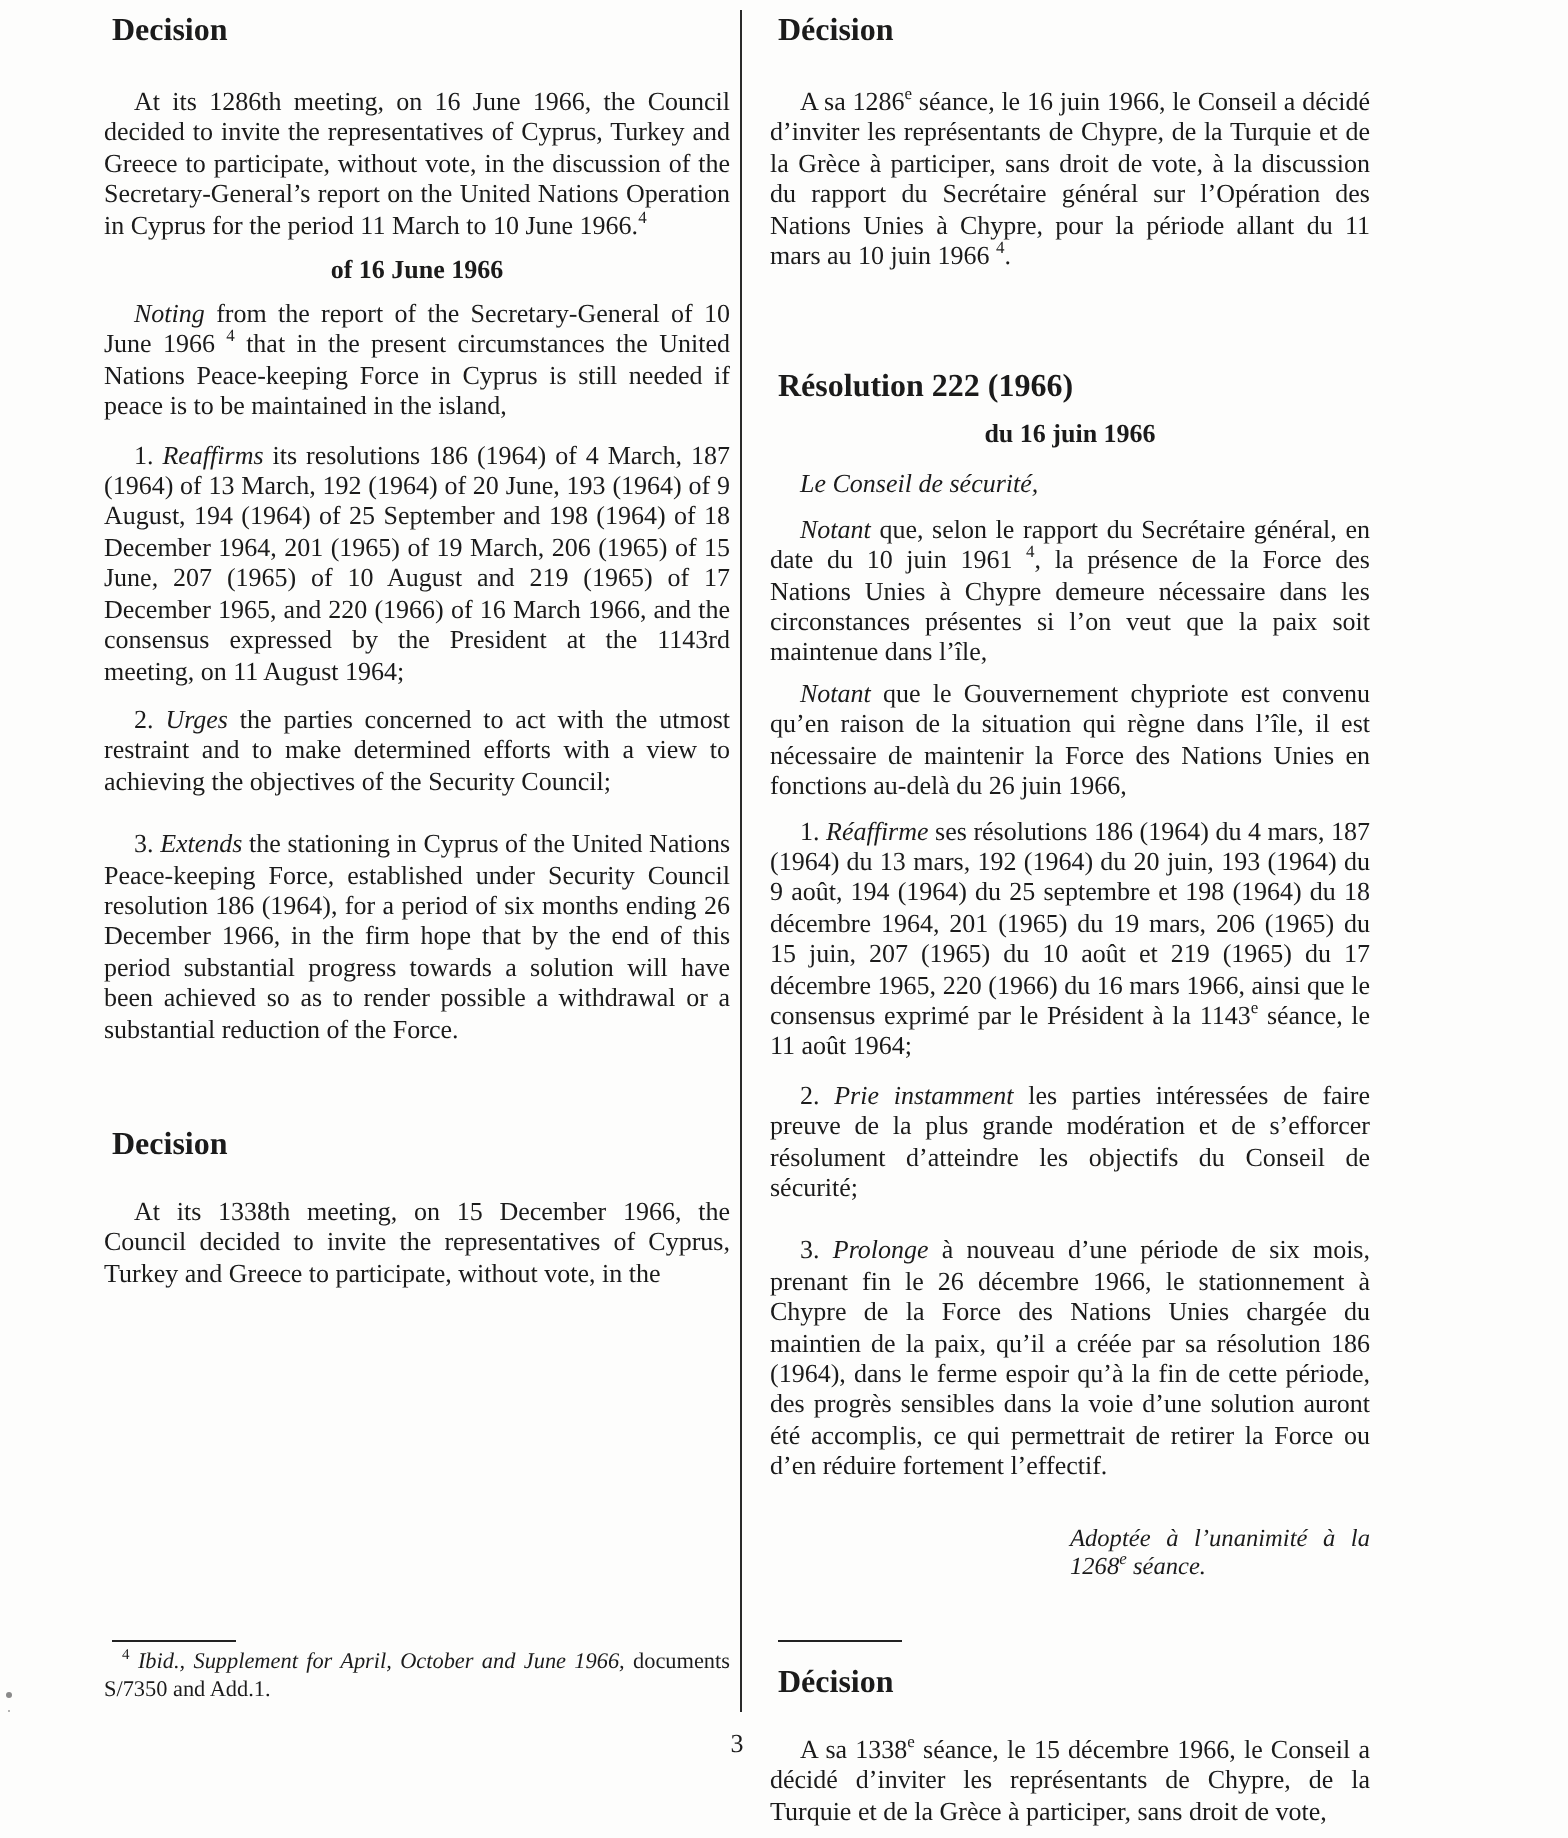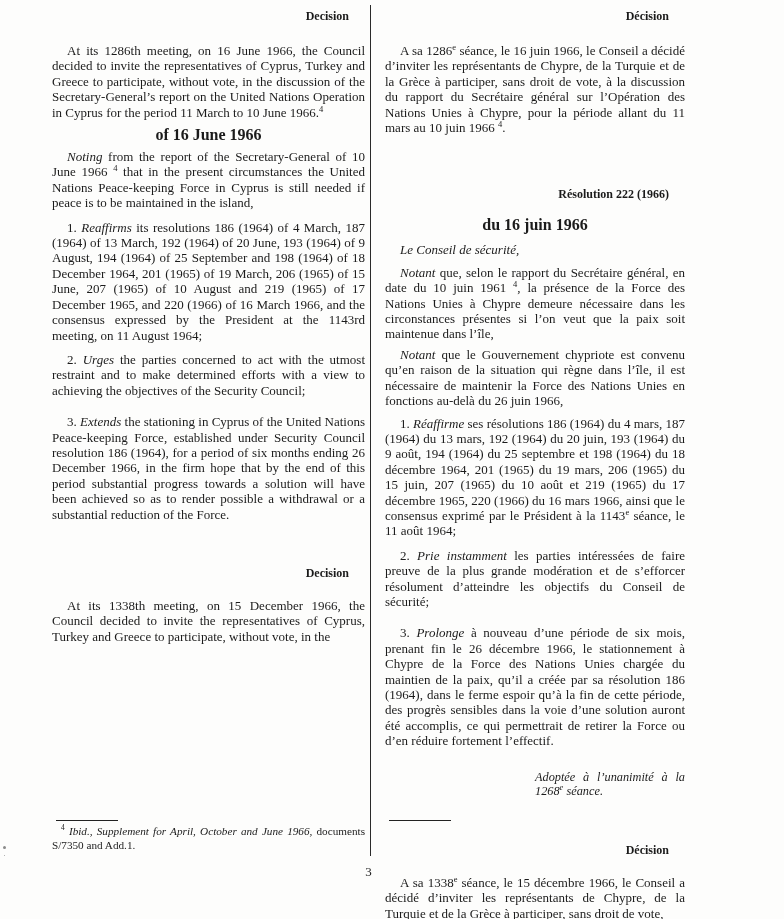--- a/index.html
+++ b/index.html
@@ -15,31 +15,31 @@
   .col { position: absolute; top: 6px; }
   .col-en { left: 52px;  width: 313px; }
   .col-fr { left: 385px; width: 300px; }
   .divider {
     position: absolute;
     left: 370px; top: 5px;
     width: 1px; height: 851px;
     background: #2a2a2a;
   }
   .heading {
-    margin: 16px;
-    font-size: 12px;
+    margin: 4px;
+    font-size: 16px;
     font-weight: bold;
-    text-align: right;
+    text-align: left;
     line-height: 16px;
   }
   .h-top { margin-top: 2px; }
   .res-title { margin-top: 51px; }
   .res-date {
     margin: 8px 0 0 0;
-    font-size: 16px;
+    font-size: 13px;
     font-weight: bold;
     text-align: center;
     line-height: 14px;
   }
   .body {
     margin: 0;
     font-size: 13px;
     line-height: 15.4px;
     text-align: justify;
   }

